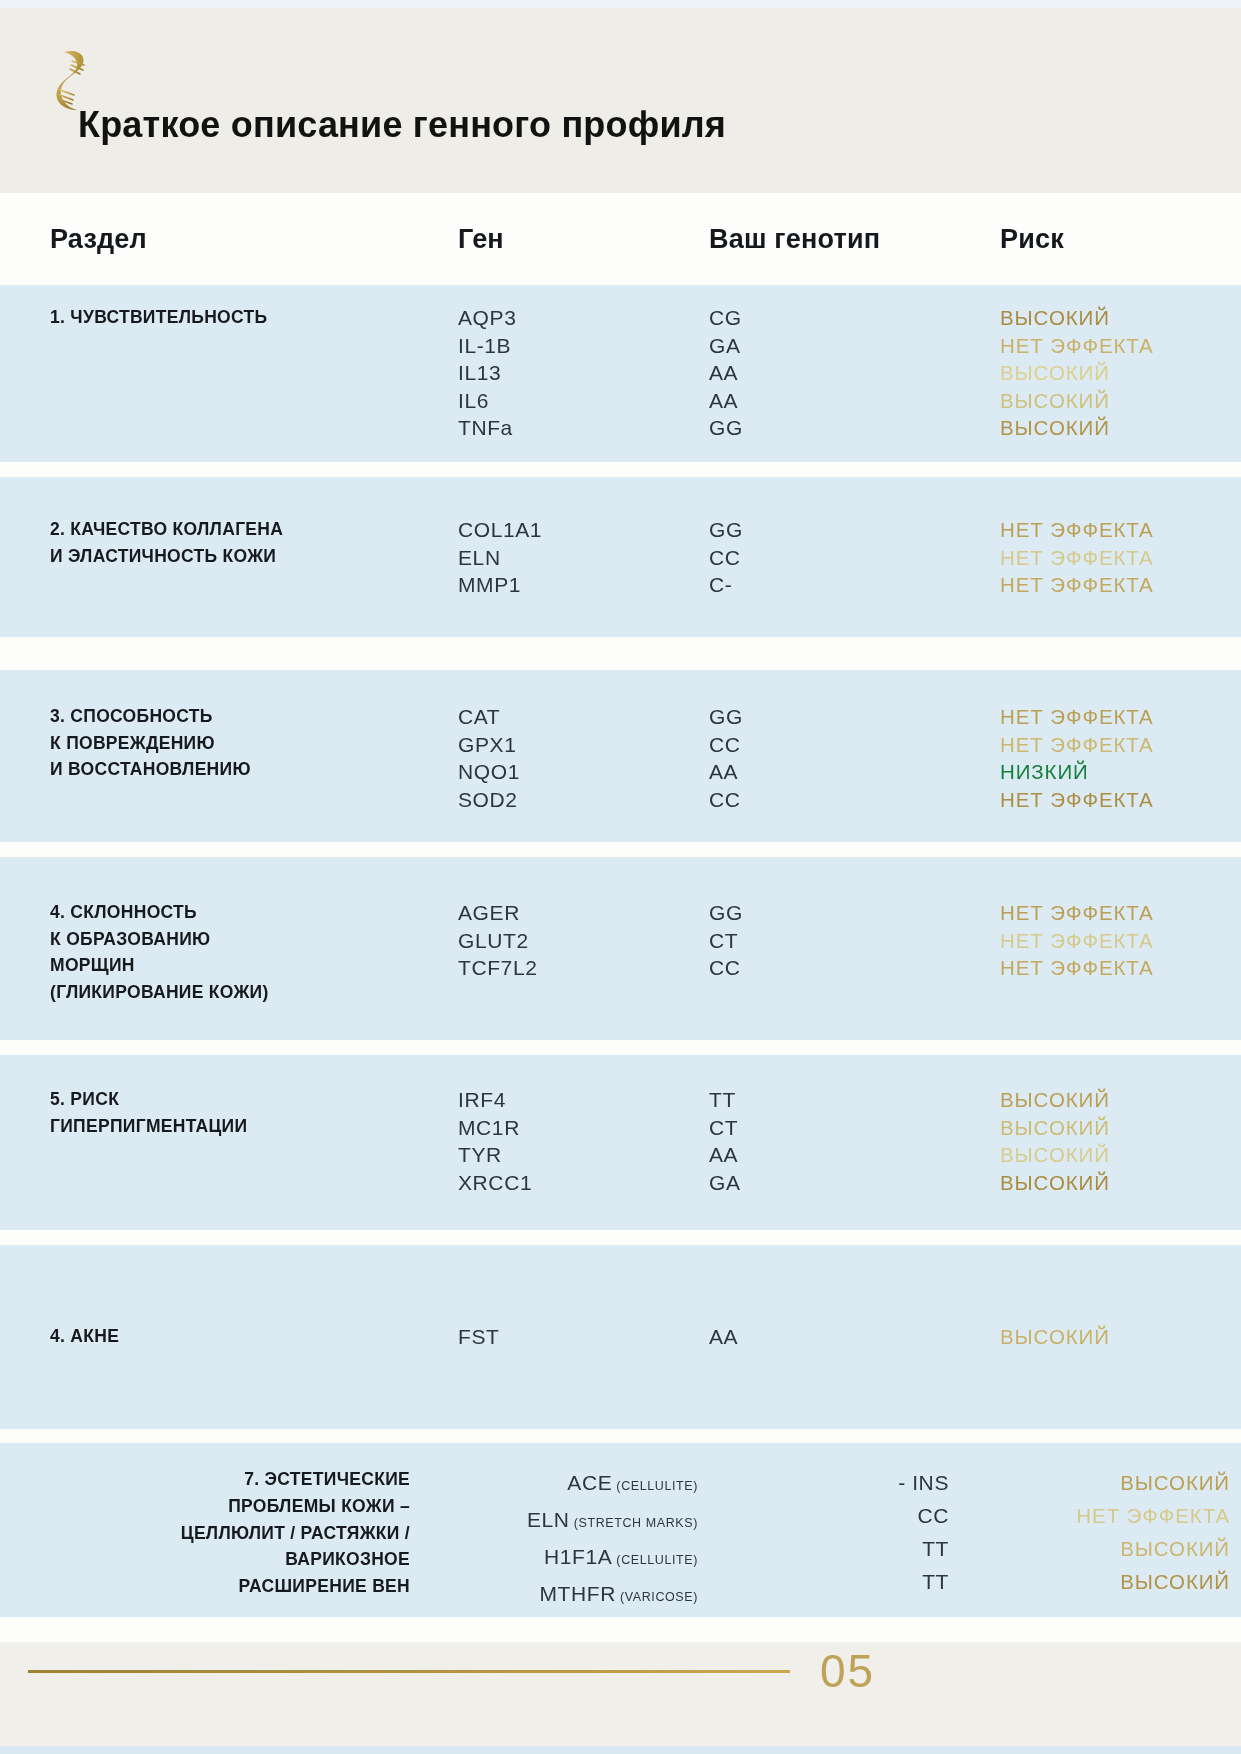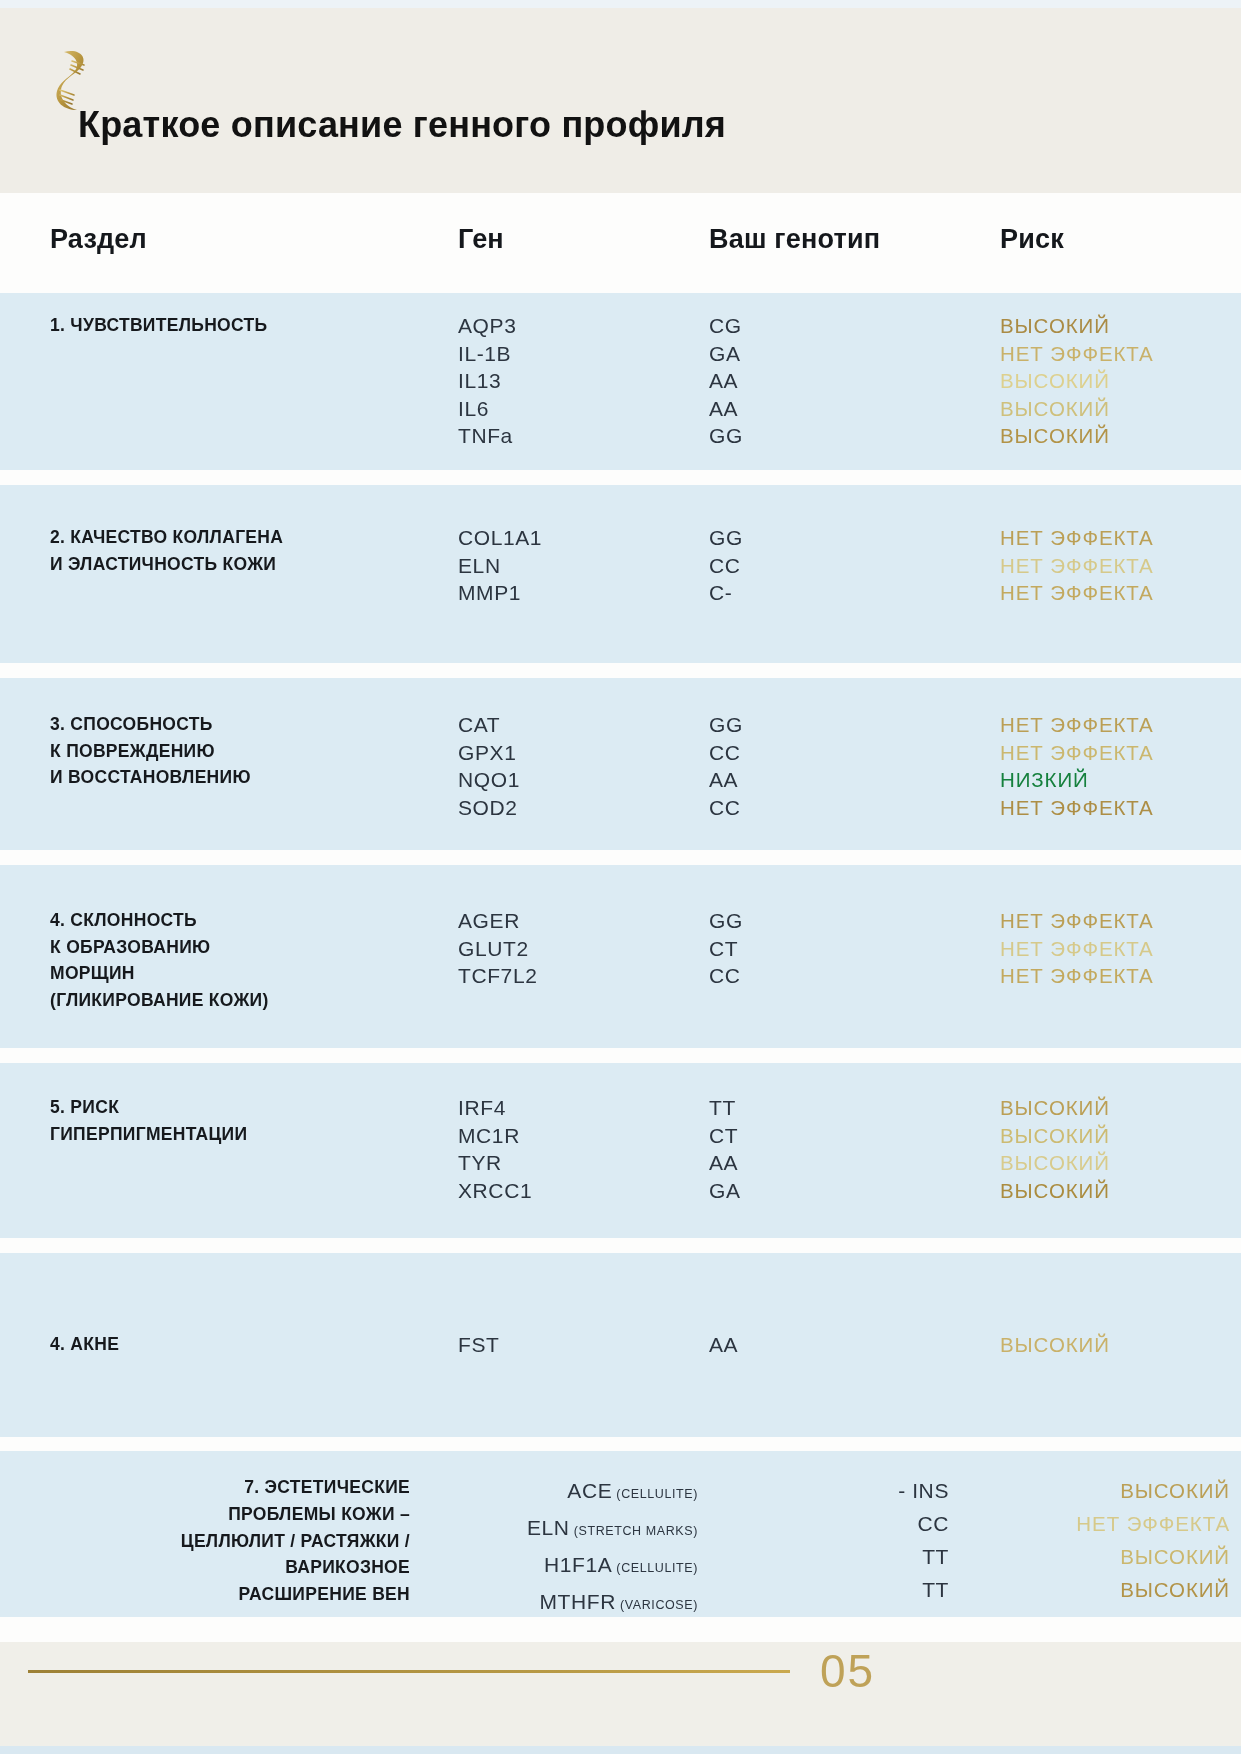--- a/index.html
+++ b/index.html
@@ -11,38 +11,38 @@
   .top-strip{position:absolute;left:0;top:0;width:100%;height:8px;background:#edf3f7;}
   .header-area{position:absolute;left:0;top:8px;width:100%;height:185px;background:#efede7;}
   .logo{position:absolute;left:50px;top:40px;width:44px;height:66px;}
   .page-title{
     position:absolute;left:78px;top:96px;width:1100px;
     font-size:36px;font-weight:800;letter-spacing:0.2px;color:#121212;
   }
   .col-head{position:absolute;top:224px;font-size:27px;font-weight:700;color:#15181c;letter-spacing:0.2px;}
   .ch1{left:50px;} .ch2{left:458px;} .ch3{left:709px;} .ch4{left:1000px;}
 
-  .band{position:absolute;left:0;width:100%;background:#dcebf3;margin-top:8px;}
+  .band{position:absolute;left:0;width:100%;background:#dcebf3;}
   .band .lbl{
     position:absolute;left:50px;width:360px;
     font-size:17.5px;font-weight:700;line-height:26.5px;color:#16191d;letter-spacing:0.3px;
   }
   .band .col{position:absolute;}
   .col-gene{left:458px;width:240px;}
   .col-geno{left:709px;width:240px;}
   .col-risk{left:1000px;width:230px;}
   .cell{
     font-size:21px;font-weight:400;line-height:27.5px;color:#2c3540;letter-spacing:0.6px;
     white-space:nowrap;
   }
   .risk.cell{font-size:20.5px;letter-spacing:0.9px;}
   .note{font-size:12.5px;letter-spacing:0.6px;color:#2c3540;}
   
   .s1{top:285px;height:177px;} .s1 .lbl,.s1 .col{top:19px;}
-  .s2{top:477px;height:178px;} .s2 .lbl,.s2 .col{top:39px;}
+  .s2{top:477px;height:160px;} .s2 .lbl,.s2 .col{top:39px;}
   .s3{top:670px;height:172px;} .s3 .lbl,.s3 .col{top:33px;}
   .s4{top:857px;height:183px;} .s4 .lbl,.s4 .col{top:42px;}
   .s5{top:1055px;height:175px;padding-left:30px;} .s5 .lbl,.s5 .col{top:31px;}
   .s6{top:1245px;height:184px;} .s6 .lbl,.s6 .col{top:78px;}
   .s7{top:1443px;height:174px;} .s7 .lbl,.s7 .col{top:23px;text-align:right;}
   .s7 .cell{line-height:33px;}
   .s7 .lbl{line-height:26.8px;}
 
   .footer-white{position:absolute;left:0;top:1617px;width:100%;height:25px;background:#fdfdfc;}
   .footer{position:absolute;left:0;top:1642px;width:100%;height:104px;background:#f0efe9;}

